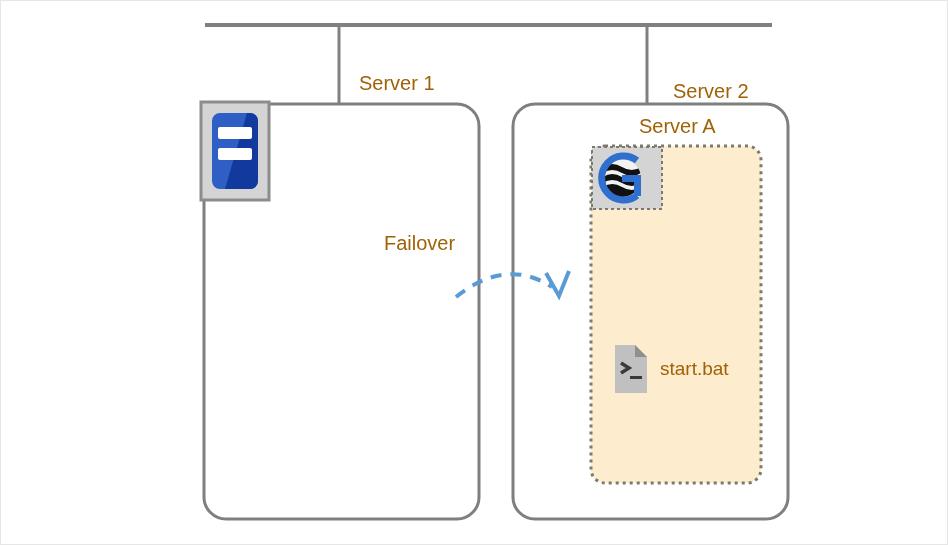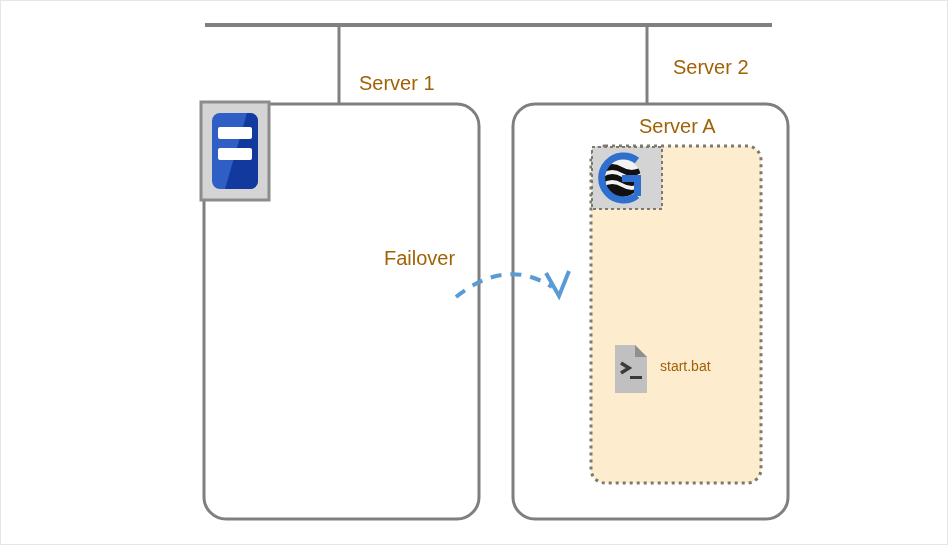--- a/index.html
+++ b/index.html
@@ -29,24 +29,24 @@
   }
   .lbl {
     position: absolute;
     font-family: "Liberation Sans", sans-serif;
     font-size: 20px;
     color: #a16207;
     white-space: nowrap;
     line-height: 1;
   }
   #server1-label { left: 358px; top: 72px; }
-  #server2-label { left: 672px; top: 56px; text-align: right; }
+  #server2-label { left: 672px; top: 80px; text-align: right; }
   #groupa-label  { left: 638px; top: 115px; }
-  #failover-label{ left: 383px; top: 247px; }
-  #startbat-label{ left: 659px; top: 358px; font-size: 14px; }
+  #failover-label{ left: 383px; top: 232px; }
+  #startbat-label{ left: 659px; top: 358px; font-size: 19px; }
 </style>
 </head>
 <body>
 
 <div id="canvas">
 
   <svg id="diagram-svg" viewBox="0 0 948 545" xmlns="http://www.w3.org/2000/svg">
 
     <g>
       <line x1="204" y1="24" x2="771" y2="24" stroke="#808080" stroke-width="4" stroke-linecap="butt"></line>

